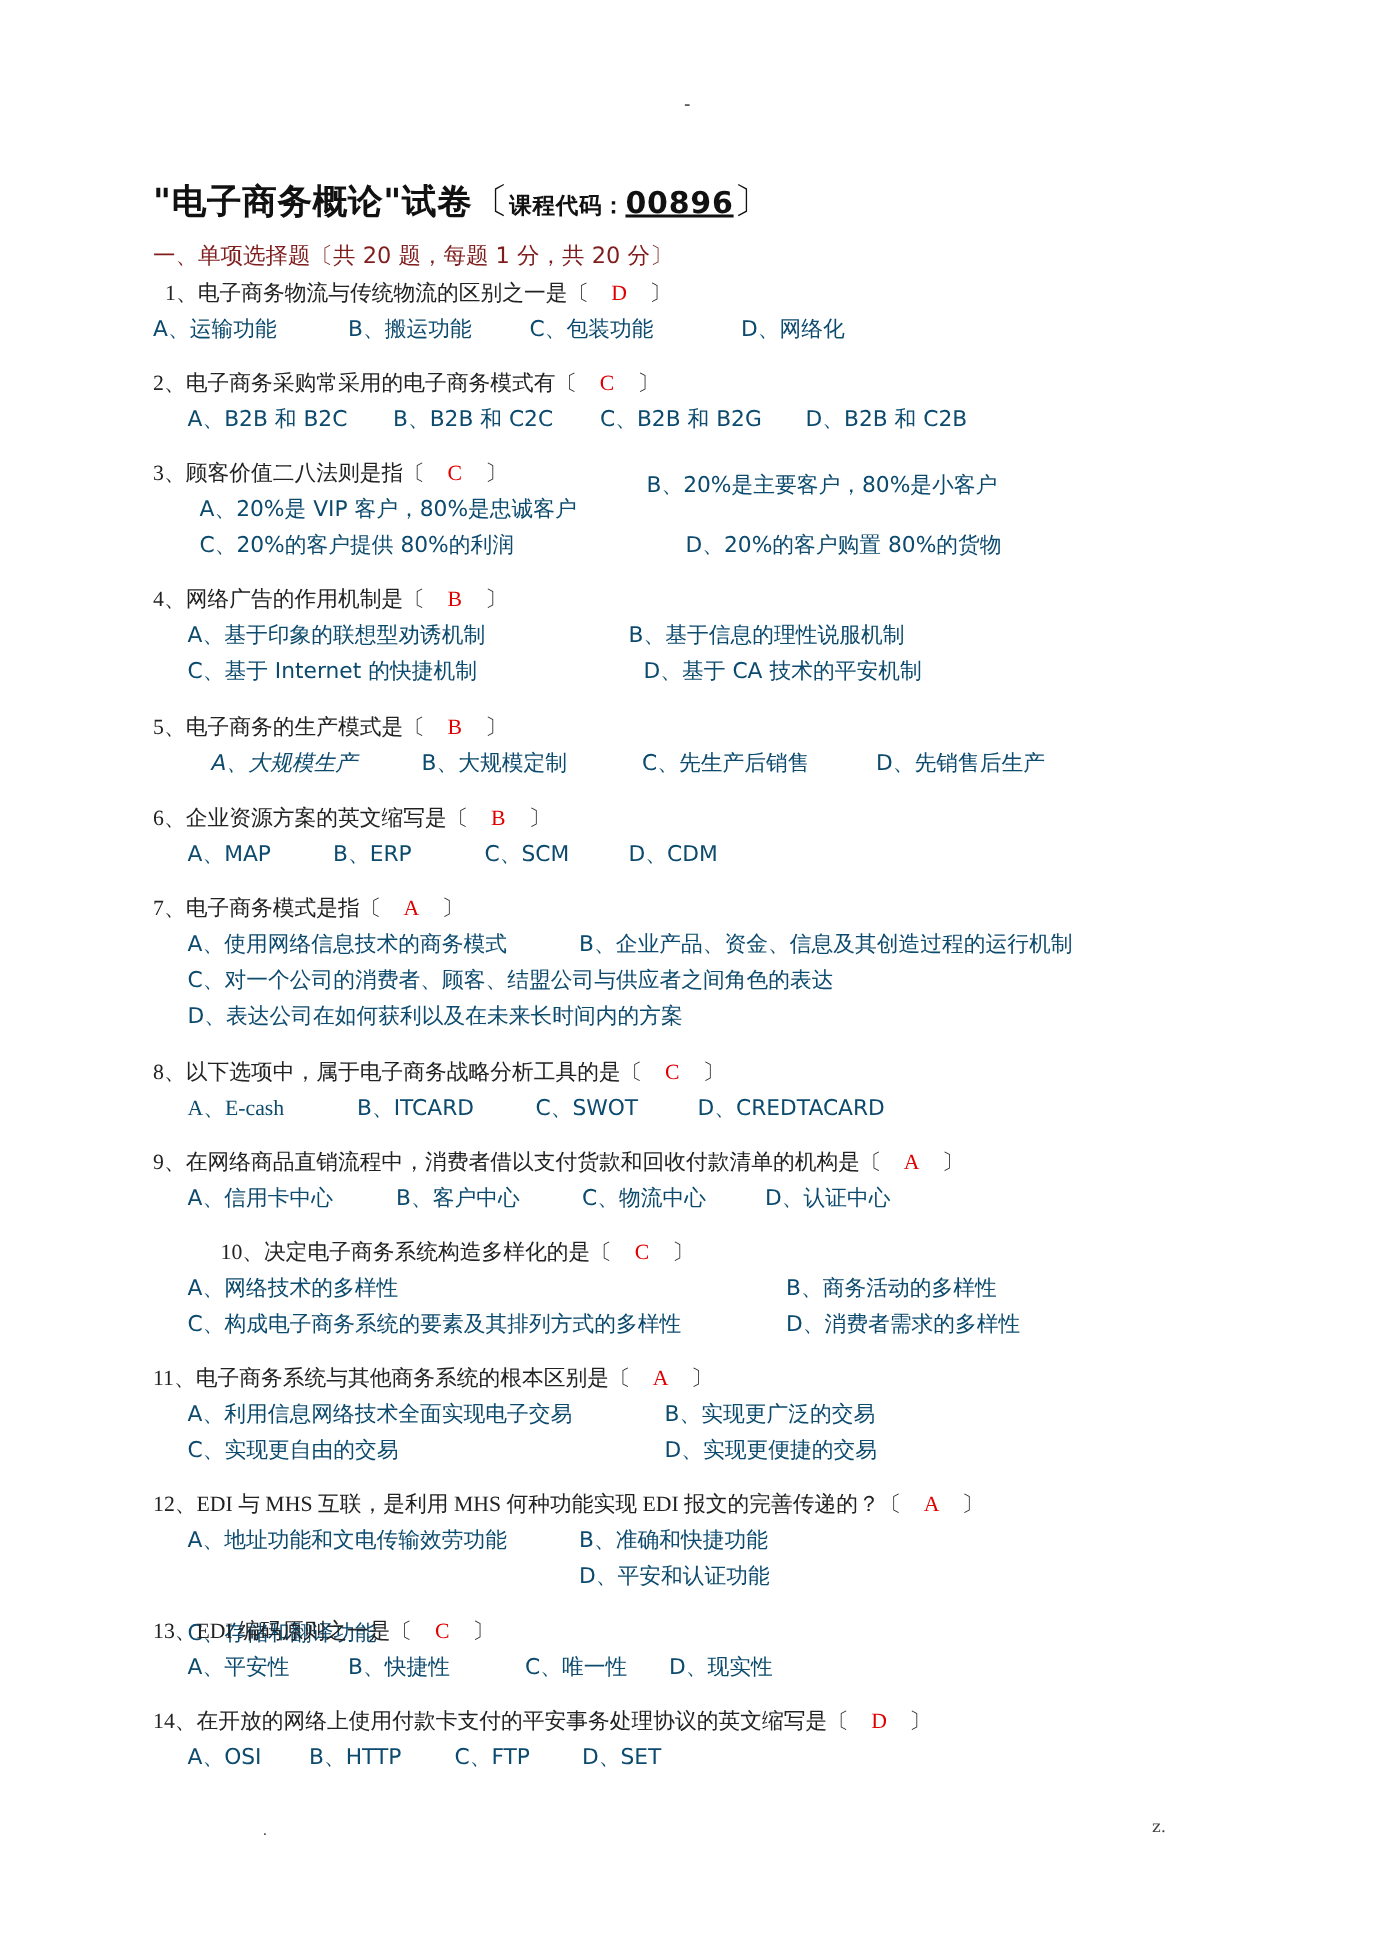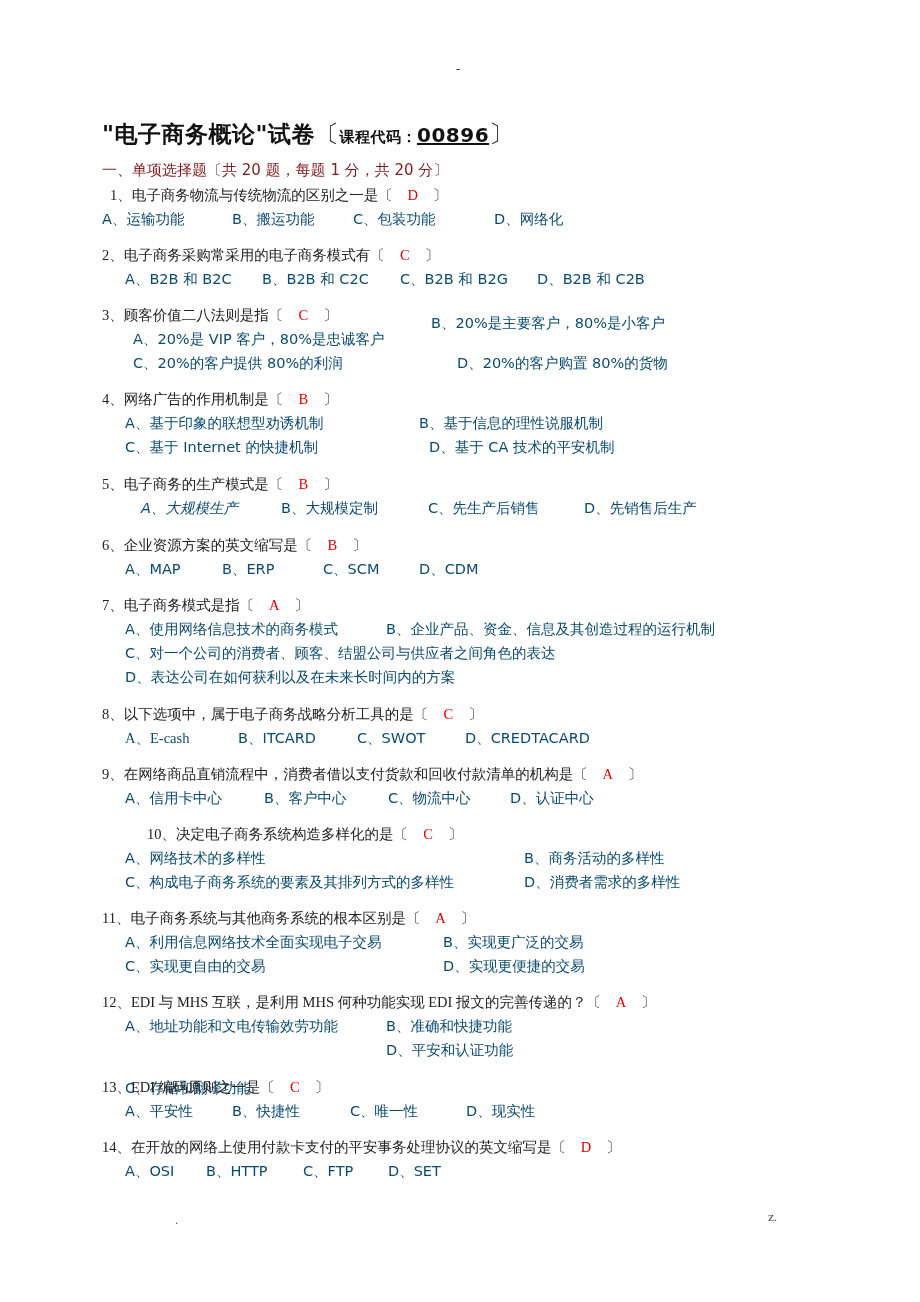--- a/index.html
+++ b/index.html
@@ -126,21 +126,21 @@
   <div class="abs opt" style="left:386px; top:1017px;">B、准确和快捷功能</div>
   <div class="abs opt" style="left:125px; top:1079px;">C、存储和翻译功能</div>
   <div class="abs opt" style="left:386px; top:1041px;">D、平安和认证功能</div>
 
   <div class="abs q" style="left:102px; top:1078px;">
     <span>13、EDI 编码原则之一是〔</span><span class="ans">C</span><span>〕</span>
   </div>
   <div class="abs opt" style="left:125px; top:1102px;">A、平安性</div>
   <div class="abs opt" style="left:232px; top:1102px;">B、快捷性</div>
   <div class="abs opt" style="left:339px; top:1102px;margin-left:11px;">C、唯一性</div>
-  <div class="abs opt" style="left:446px; top:1102px;margin-left:20px;">D、现实性</div>
+  <div class="abs opt" style="left:446px; top:1102px;">D、现实性</div>
 
   <div class="abs q" style="left:102px; top:1138px;">
     <span>14、在开放的网络上使用付款卡支付的平安事务处理协议的英文缩写是〔</span><span class="ans">D</span><span>〕</span>
   </div>
   <div class="abs opt" style="left:125px; top:1162px;">A、OSI</div>
   <div class="abs opt" style="left:206px; top:1162px;">B、HTTP</div>
   <div class="abs opt" style="left:303px; top:1162px;">C、FTP</div>
   <div class="abs opt" style="left:388px; top:1162px;">D、SET</div>
 
   <div class="abs footer-dot">.</div>

